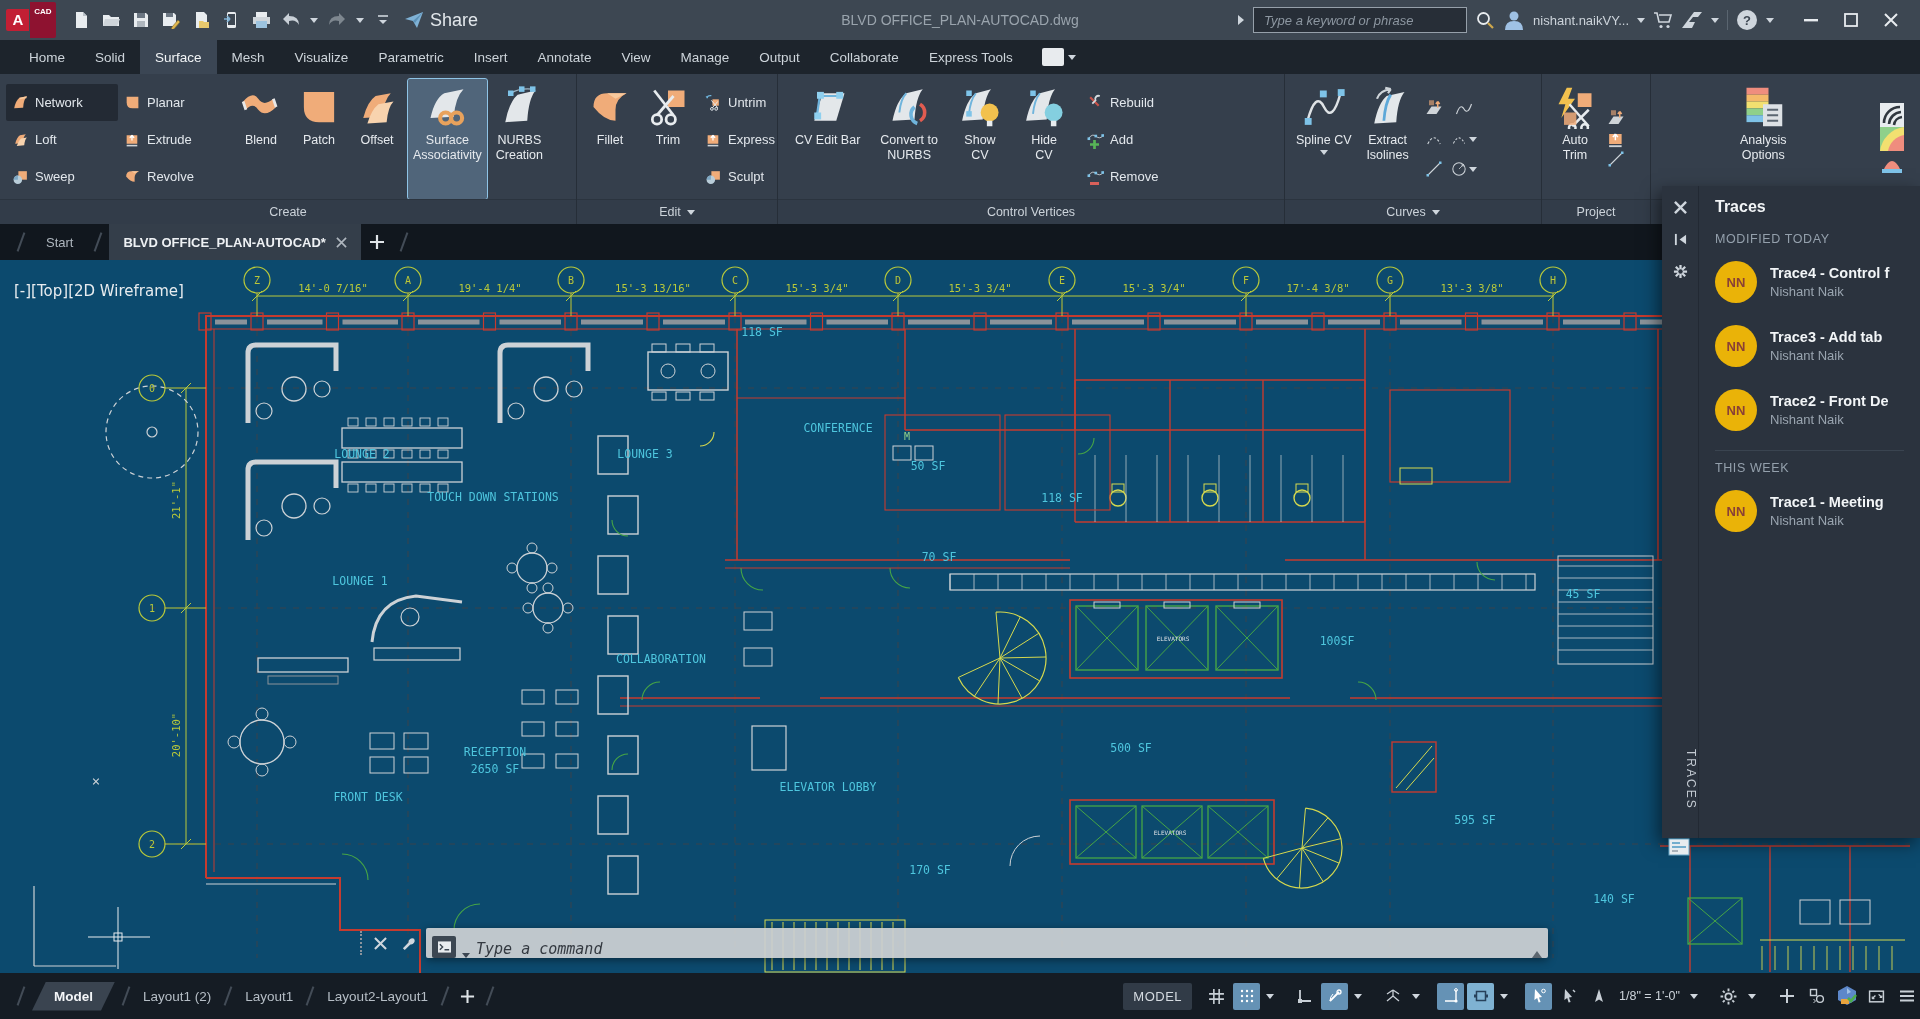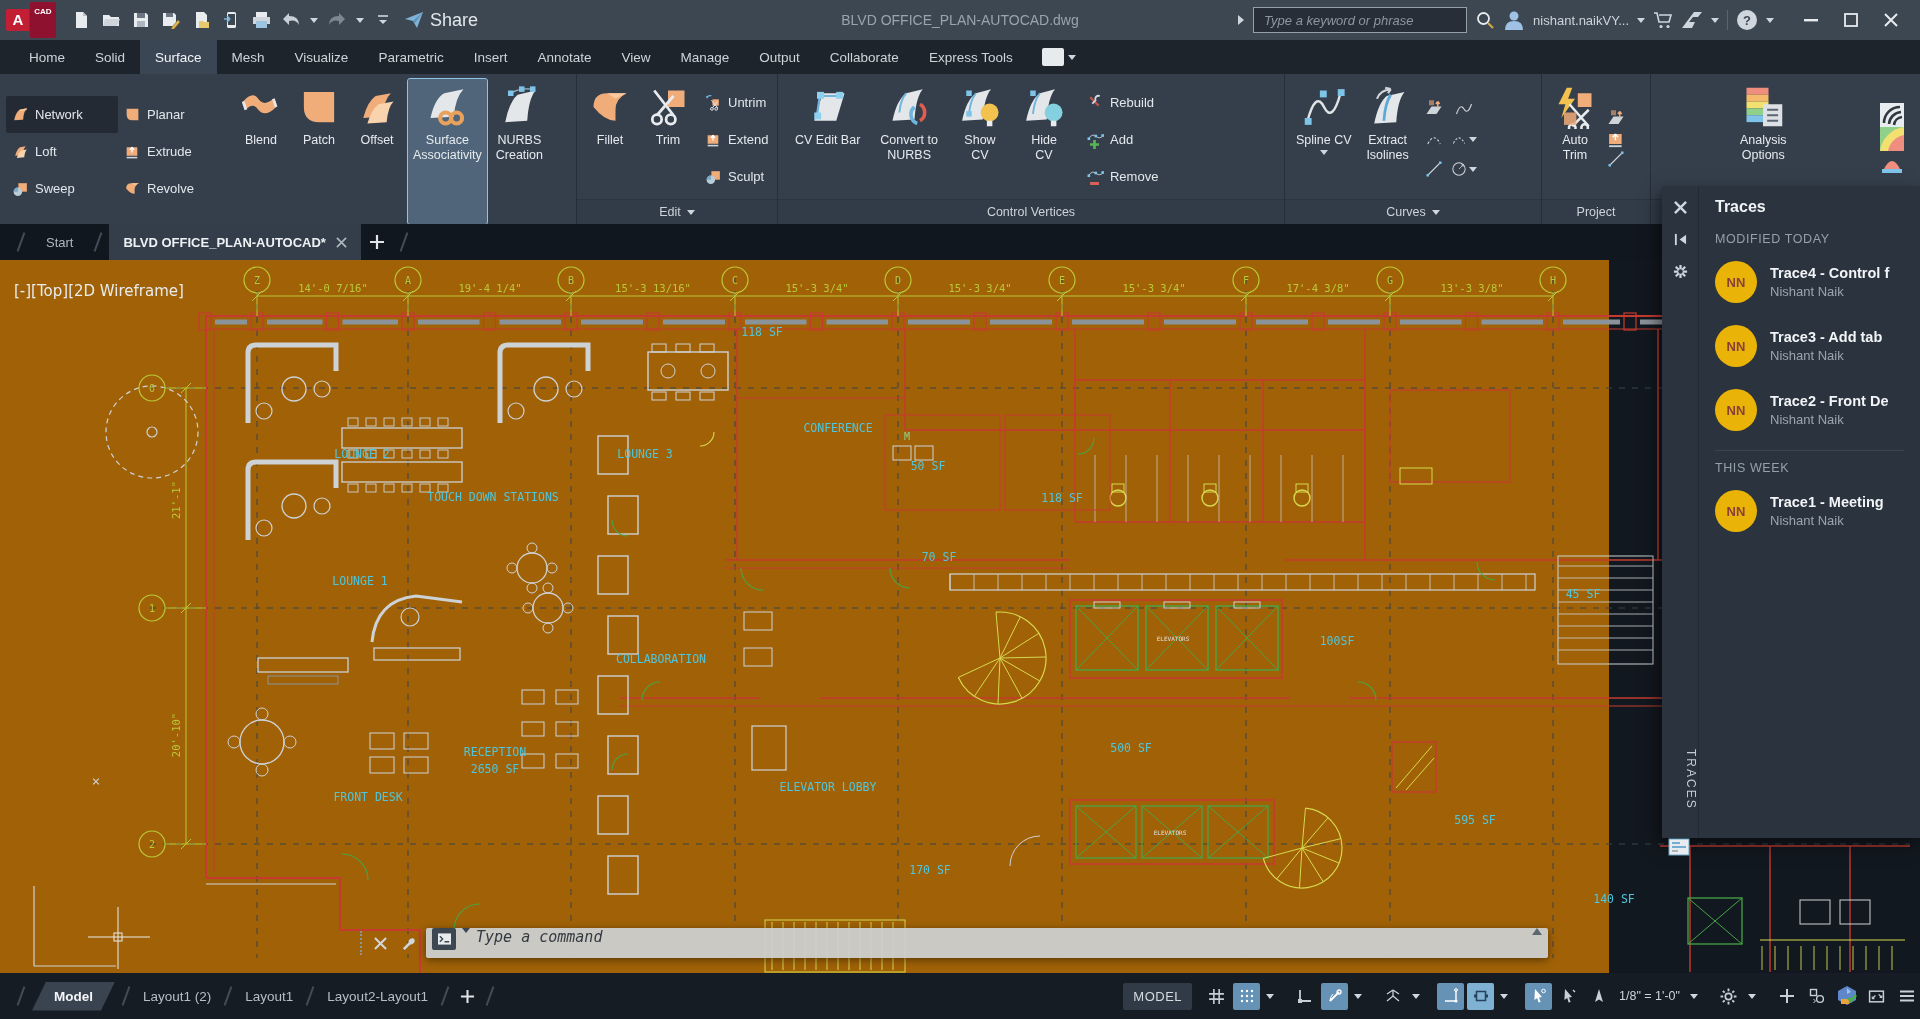--- a/index.html
+++ b/index.html
@@ -54,28 +54,28 @@
   .minigrid{display:grid;grid-template-columns:30px 30px;grid-auto-rows:30px;align-content:center;}
   .mini{display:flex;align-items:center;justify-content:center;cursor:pointer;gap:1px;}
   
   .filetabs{position:absolute;left:0;top:224px;width:1920px;height:36px;background:#11171e;
             display:flex;align-items:stretch;padding-left:10px;}
   .sl{width:2px;height:20px;background:#434c57;transform:rotate(20deg);align-self:center;margin:0 10px;}
   .ftab{display:flex;align-items:center;padding:0 14px;font-size:13px;color:#aeb6be;cursor:pointer;}
   .ftab.active{background:#343e4a;color:#eef1f4;font-weight:bold;gap:10px;}
   .fplus{display:flex;align-items:center;padding:0 8px;cursor:pointer;}
   
-  .drawing{position:absolute;left:0;top:260px;width:1609px;height:759px;background:#a16207;}
+  .drawing{position:absolute;left:0;top:260px;width:1920px;height:759px;background:#0c4a6e;}
   .vplabel{position:absolute;left:14px;top:22px;color:#e8ecef;font-size:15px;
            font-family:"DejaVu Sans",sans-serif;z-index:3;}
   
   .cmdwrap{position:absolute;left:360px;top:926px;height:34px;display:flex;align-items:center;gap:8px;z-index:6;}
   .cmdgrip{height:24px;border-left:2px dotted #8b939c;}
   .cmdx,.cmdwrench{display:flex;align-items:center;justify-content:center;width:20px;cursor:pointer;}
-  .cmdbar{width:1110px;height:30px;background:rgba(206,209,211,0.93);display:flex;align-items:flex-start;
+  .cmdbar{width:1110px;height:30px;background:rgba(206,209,211,0.93);display:flex;align-items:flex-end;
           box-shadow:0 2px 8px rgba(0,0,0,.45);border-radius:2px;padding:0 6px;gap:6px;}
   .cmdicon{width:24px;height:22px;background:#3c4752;border-radius:2px;display:flex;align-items:center;justify-content:center;cursor:pointer;}
   .cmdbar .cdn{border-top-color:#3c4752;}
   .cmdtext{flex:1;font-family:"DejaVu Sans Mono",monospace;font-style:italic;font-size:15px;color:#343a41;}
   .cmdup{width:0;height:0;border-left:5px solid transparent;border-right:5px solid transparent;border-bottom:7px solid #5c666f;cursor:pointer;}
   
   .bottombar{position:absolute;left:0;top:973px;width:1920px;height:46px;background:#151c24;
              display:flex;align-items:center;z-index:7;padding-left:10px;}
   .ltab{font-size:13.5px;color:#b6bec6;padding:0 6px;cursor:pointer;}
   .ltab.active{background:#3a4450;color:#f4f6f8;font-weight:bold;padding:7px 22px;
@@ -516,20 +516,23 @@
         <div class="bbtn">
             <span class="bicon">
               <svg class="ic" width="44" height="44" viewBox="0 0 32 32">
                 <use href="#p-nurbs"></use>
               </svg>
             </span>
             <span class="blbl">NURBS</span>
             <span class="blbl">Creation</span>
           </div>
       </div>
+      <div class="plabel">
+          <span>Create</span>
+        </div>
     </div>
     <div class="psep"></div>
 
     <div class="panel" style="width:200px">
       <div class="pbody">
         <div class="bbtn">
             <span class="bicon">
               <svg class="ic" width="44" height="44" viewBox="0 0 32 32">
                 <use href="#p-fillet"></use>
               </svg>
@@ -548,21 +551,21 @@
           <div class="sbtn">
               <svg class="ic" width="17" height="17" viewBox="0 0 32 32">
                 <use href="#p-unscis"></use>
               </svg>
               <span>Untrim</span>
             </div>
           <div class="sbtn">
               <svg class="ic" width="17" height="17" viewBox="0 0 32 32">
                 <use href="#p-ext"></use>
               </svg>
-              <span>Extend</span>
+              <span>Express</span>
             </div>
           <div class="sbtn">
               <svg class="ic" width="17" height="17" viewBox="0 0 32 32">
                 <use href="#p-sculpt"></use>
               </svg>
               <span>Sculpt</span>
             </div>
         </div>
       </div>
       <div class="plabel">

